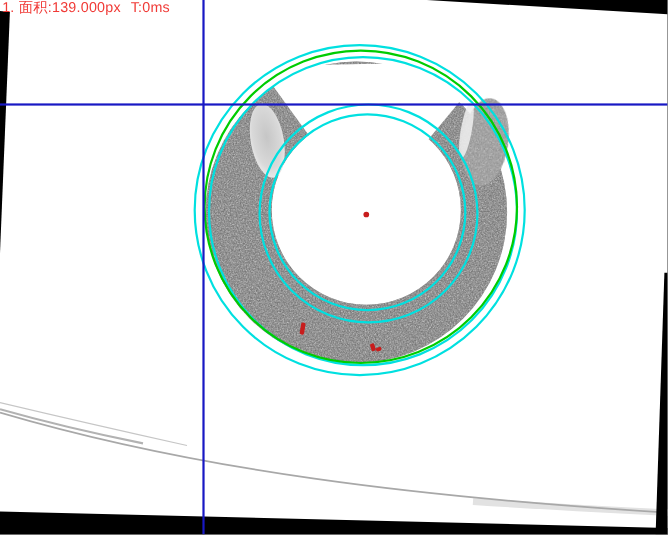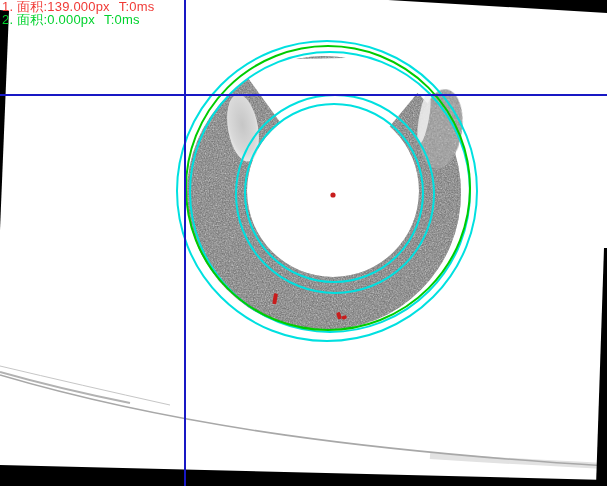--- a/index.html
+++ b/index.html
@@ -92,15 +92,14 @@
       </g>
       <g transform="translate(336,313) rotate(-18)">
         <rect class="defect" x="0" y="0" width="4" height="7" rx="1.5"></rect>
         <rect class="defect" x="4" y="5" width="5" height="3.5" rx="1.5"></rect>
       </g>
     </g>
   </svg>
 
   <div class="meas-line meas-1"><span>1.</span> <span>面积:</span><span>139.000px</span><span class="t">T:0ms</span></div>
 
-  <div class="meas-line meas-2"><span>2.</span> <span>面积:</span><span>0.000px</span><span class="t">T:0ms</span></div>
 
 </div>
 
 </body></html>

